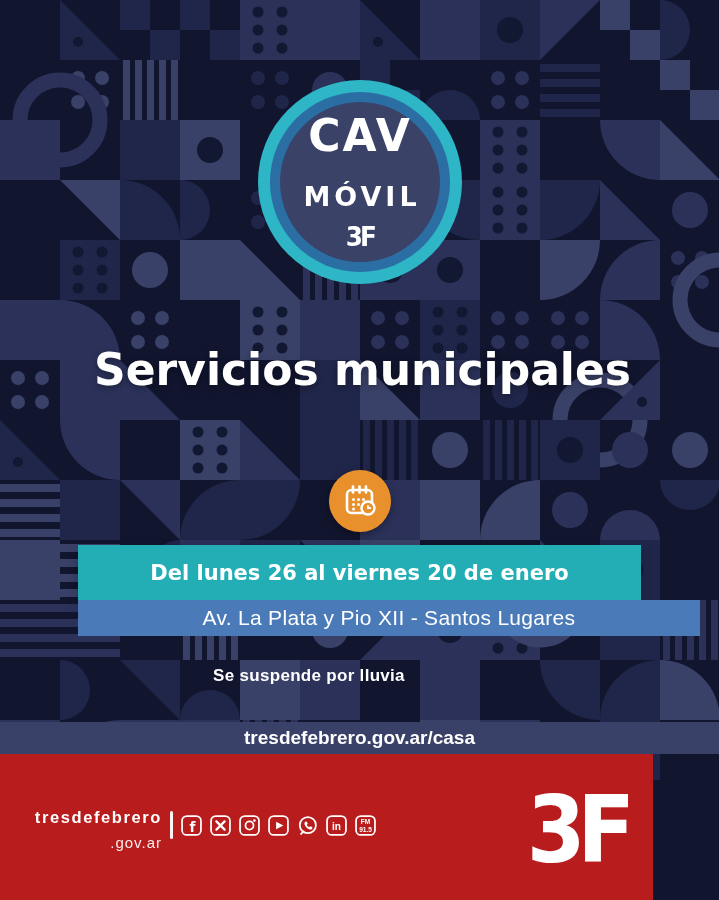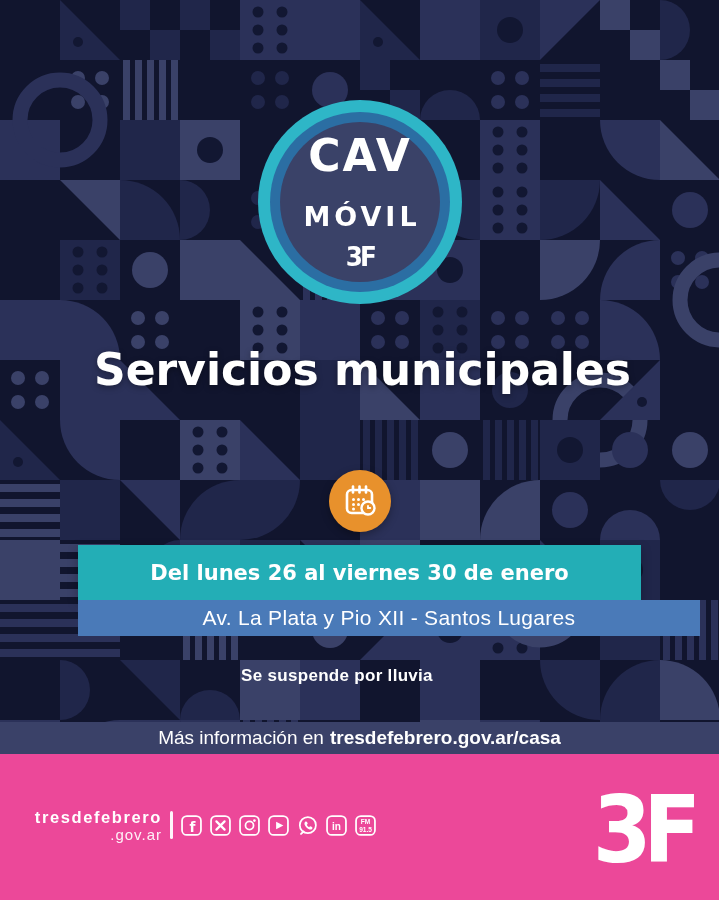--- a/index.html
+++ b/index.html
@@ -4,21 +4,21 @@
 <style>
   html,body{margin:0;padding:0;background:#1a1a1a;}
   .poster{
     position:relative;width:719px;height:900px;overflow:hidden;
     background:#11152e;font-family:"Liberation Sans",sans-serif;
     -webkit-font-smoothing:antialiased;
   }
   #bgpattern{position:absolute;left:0;top:0;}
 
   
-  .badge{position:absolute;left:258px;top:100px;width:204px;height:204px;border-radius:50%;
+  .badge{position:absolute;left:258px;top:80px;width:204px;height:204px;border-radius:50%;
     background:#2eb6c7;display:flex;align-items:center;justify-content:center;}
   .badge-mid{width:180px;height:180px;border-radius:50%;background:#2b6ea3;
     display:flex;align-items:center;justify-content:center;}
   .badge-inner{width:160px;height:160px;border-radius:50%;background:#3a4268;
     display:flex;flex-direction:column;align-items:center;justify-content:center;color:#fff;}
   .badge-title{font-family:"DejaVu Sans",sans-serif;font-weight:bold;font-size:44px;
     letter-spacing:2px;line-height:44px;}
   .badge-subtitle{font-family:"DejaVu Sans",sans-serif;font-weight:bold;font-size:27px;
     letter-spacing:4px;line-height:34px;margin-top:22px;margin-right:-4px;}
   .badge-brand{font-family:"DejaVu Sans",sans-serif;font-weight:bold;font-size:26px;
@@ -37,32 +37,32 @@
   
   .sched{position:absolute;left:78px;top:545px;width:563px;height:55px;background:#23aeb6;
     color:#fff;display:flex;flex-direction:column;align-items:center;justify-content:center;
     font-family:"DejaVu Sans",sans-serif;font-weight:bold;font-size:21px;line-height:26px;
     box-shadow:0 4px 10px rgba(0,0,0,.25);}
   .loc{position:absolute;left:78px;top:600px;width:622px;height:36px;background:#4a7ab8;
     color:#fff;display:flex;align-items:center;justify-content:center;
     font-size:21px;font-weight:400;letter-spacing:.3px;}
 
   .note{position:absolute;left:0;top:666px;width:618px;text-align:center;color:#fff;
-    font-weight:600;font-size:17px;letter-spacing:.3px;padding-left:28px;}
+    font-weight:600;font-size:17px;letter-spacing:.3px;}
 
   
   .strip{position:absolute;left:0;top:722px;width:719px;height:32px;background:#3a4168;
     color:#fff;display:flex;align-items:center;justify-content:center;gap:6px;font-size:19px;}
   .strip b{font-weight:bold;}
 
   
-  .footer{position:absolute;left:0;top:754px;width:719px;height:146px;background:#ec4899;}
+  .footer{position:absolute;left:0;top:754px;width:653px;height:146px;background:#b91c1c;}
   .brand{position:absolute;left:30px;top:56px;width:132px;text-align:right;color:#fff;}
   .brand-top{font-weight:bold;font-size:16.5px;letter-spacing:1.6px;line-height:14px;}
-  .brand-bottom{font-size:15px;letter-spacing:1px;opacity:.92;line-height:15px;margin-top:3px;}
+  .brand-bottom{font-size:15px;letter-spacing:1px;opacity:.92;line-height:15px;margin-top:11px;}
   .fbar{position:absolute;left:170px;top:57px;width:2.5px;height:28px;background:#fff;opacity:.95;border-radius:2px;}
   .icons{position:absolute;left:181px;top:61px;display:flex;gap:8px;}
   .icons svg{display:block;}
   .logo3f{position:absolute;right:26px;top:36px;color:#fff;
     font-family:"DejaVu Sans",sans-serif;font-weight:bold;font-size:92px;line-height:82px;
     letter-spacing:-9px;transform:scaleX(.92);transform-origin:right center;}
 </style>
 </head>
 <body>
 
@@ -386,29 +386,28 @@
         <circle cx="22.5" cy="17.5" r="1.5" fill="#fff"></circle>
       <circle cx="12.5" cy="22.5" r="1.5" fill="#fff"></circle>
         <circle cx="17.5" cy="22.5" r="1.5" fill="#fff"></circle>
       <circle cx="12.5" cy="27" r="1.5" fill="#fff"></circle>
       <circle cx="27" cy="26" r="6.5" fill="#e8912c" stroke="#fff" stroke-width="2.4"></circle>
       <path d="M27 23.8 V26 H29.3" stroke="#fff" stroke-width="1.8" fill="none" stroke-linecap="round"></path>
     </svg>
   </div>
 
   <div class="sched">
-    <div>Del lunes 26 al viernes 30 de enero</div>
+    <div>Del lunes 26 al viernes 20 de enero</div>
   </div>
 
   <div class="loc">Av. La Plata y Pio XII - Santos Lugares</div>
 
   <div class="note">Se suspende por lluvia</div>
 
   <div class="strip">
-    <span>Más información en</span>
     <b>tresdefebrero.gov.ar/casa</b>
   </div>
 
   <div class="footer">
     <div class="brand">
       <div class="brand-top">tresdefebrero</div>
       <div class="brand-bottom">.gov.ar</div>
     </div>
     <div class="fbar"></div>
 

